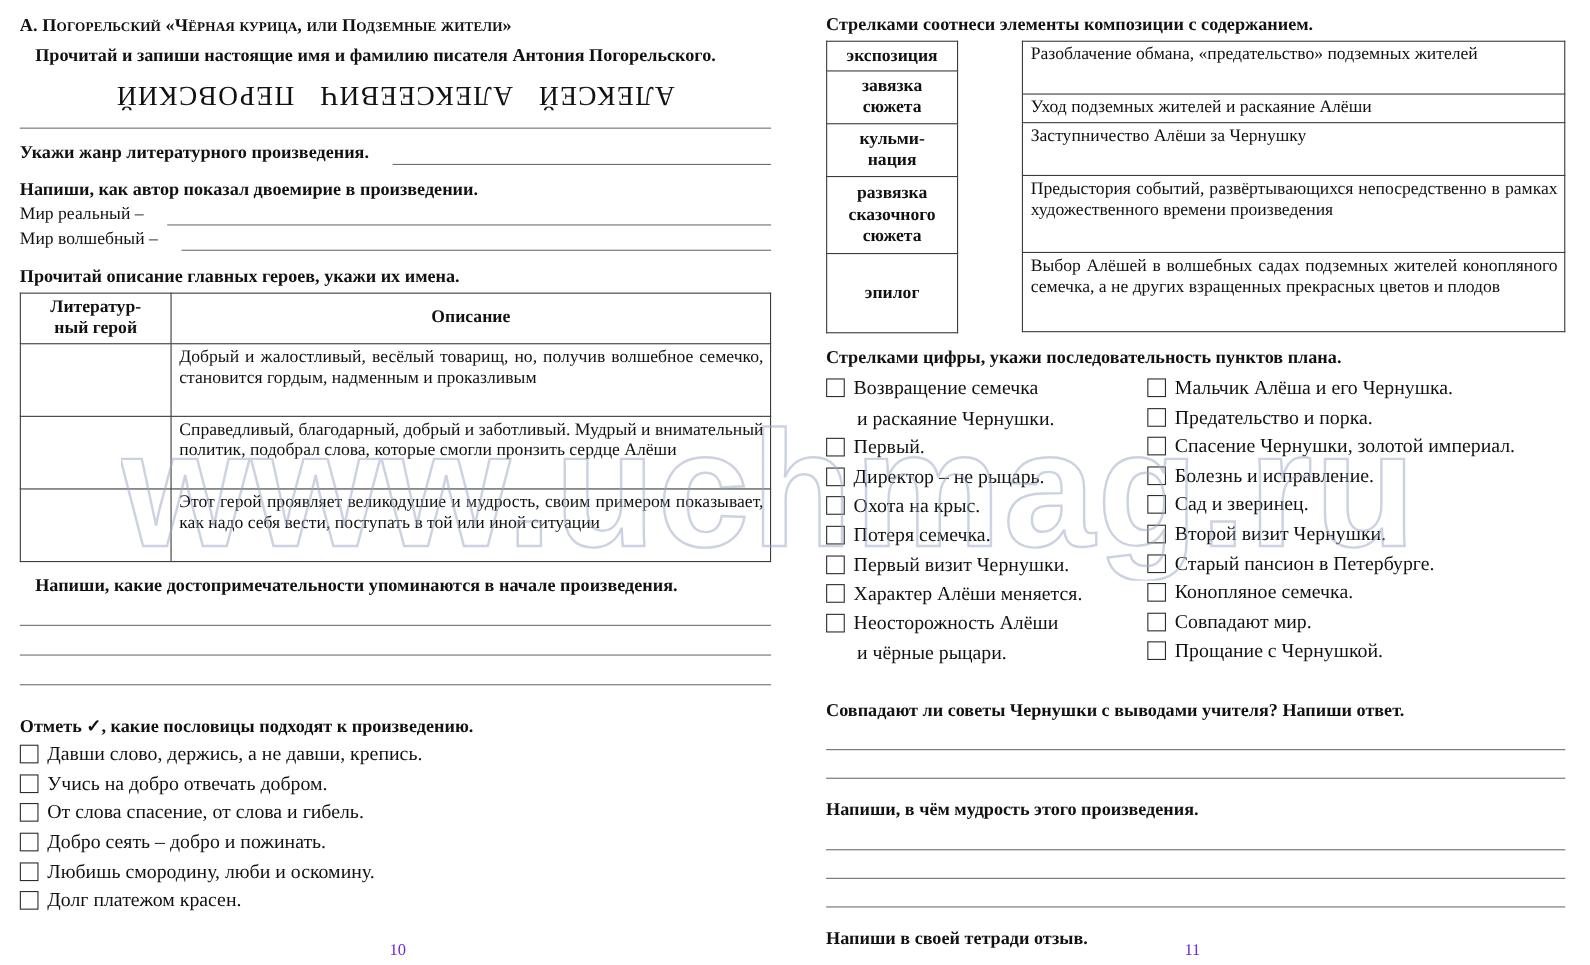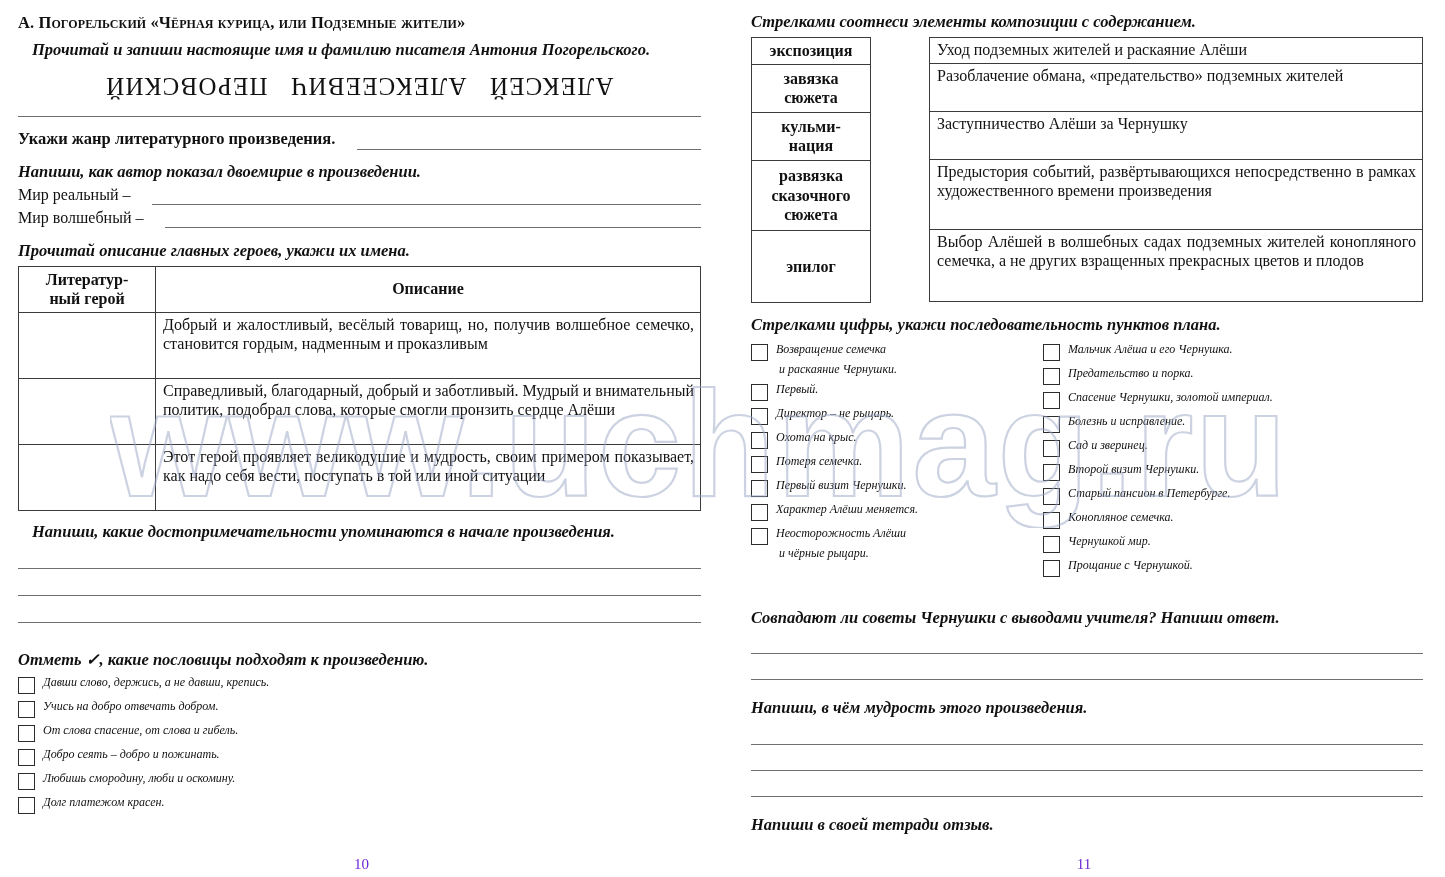--- a/index.html
+++ b/index.html
@@ -34,21 +34,20 @@
     letter-spacing:.1px;
   }
   .smallcaps{font-variant:small-caps;}
   .task{
     font-weight:bold;
     font-size:16.5px;
     line-height:1.23;
     margin:7px 0 3px 0;
     text-align:justify;
     text-indent:14px;
-    font-style:italic;
   }
   .task.noindent{text-indent:0;}
 
   
   .rule{
     border:0;border-top:1.6px solid #6f6f6f;
     margin:6px 0 0 0;width:100%;
   }
   .writeline{
     border-bottom:1.6px solid #6f6f6f;
@@ -123,21 +122,21 @@
 
   
   .cbrow{display:flex;align-items:flex-start;margin-top:5px;}
   .cb{
     width:17px;height:17px;flex:none;
     border:1.6px solid #2c2c2c;
     background:#fff;
     margin:2px 8px 0 0;
     box-sizing:border-box;
   }
-  .cbtxt{font-size:12px;line-height:1.2;font-style:italic;}
+  .cbtxt{font-size:18px;line-height:1.2;}
   .cbtxt .l2{display:block;margin-top:6px;padding-left:3px;}
   .cols2{display:flex;gap:24px;margin-top:2px;}
   .cols2 .col{flex:1;}
   .col-a{width:268px;flex:none !important;}
 
   
   .folio{
     position:absolute;bottom:4px;
     font-size:15px;color:#6d28d9;
     width:100%;text-align:center;left:0;
@@ -299,25 +298,25 @@
             <tr style="height:72px;">
               <td>эпилог</td>
             </tr>
           </tbody>
         </table>
       </div>
 
       <div class="match-right">
         <table class="match">
           <tbody>
+            <tr style="height:48px;">
+              <td>Разоблачение обмана, «предательство» подземных жителей</td>
+            </tr>
             <tr style="height:24px;">
               <td>Уход подземных жителей и раскаяние Алёши</td>
-            </tr>
-            <tr style="height:48px;">
-              <td>Разоблачение обмана, «предательство» подземных жителей</td>
             </tr>
             <tr style="height:48px;">
               <td>Заступничество Алёши за Чернушку</td>
             </tr>
             <tr style="height:70px;">
               <td>Предыстория событий, развёртывающихся непосредственно в рамках художественного времени произведения</td>
             </tr>
             <tr style="height:72px;">
               <td>Выбор Алёшей в волшебных садах подземных жителей конопляного семечка, а не других взращенных прекрасных цветов и плодов</td>
             </tr>
@@ -398,21 +397,21 @@
         <div class="cbrow">
           <span class="cb"></span>
           <span class="cbtxt">Старый пансион в Петербурге.</span>
         </div>
         <div class="cbrow">
           <span class="cb"></span>
           <span class="cbtxt">Конопляное семечка.</span>
         </div>
         <div class="cbrow">
           <span class="cb"></span>
-          <span class="cbtxt">Чернушкой мир.</span>
+          <span class="cbtxt">Совпадают мир.</span>
         </div>
         <div class="cbrow">
           <span class="cb"></span>
           <span class="cbtxt">Прощание с Чернушкой.</span>
         </div>
       </div>
     </div>
 
     <div class="task noindent" style="margin-top:31px;">Совпадают ли советы Чернушки с выводами учителя? Напиши ответ.</div>
 

